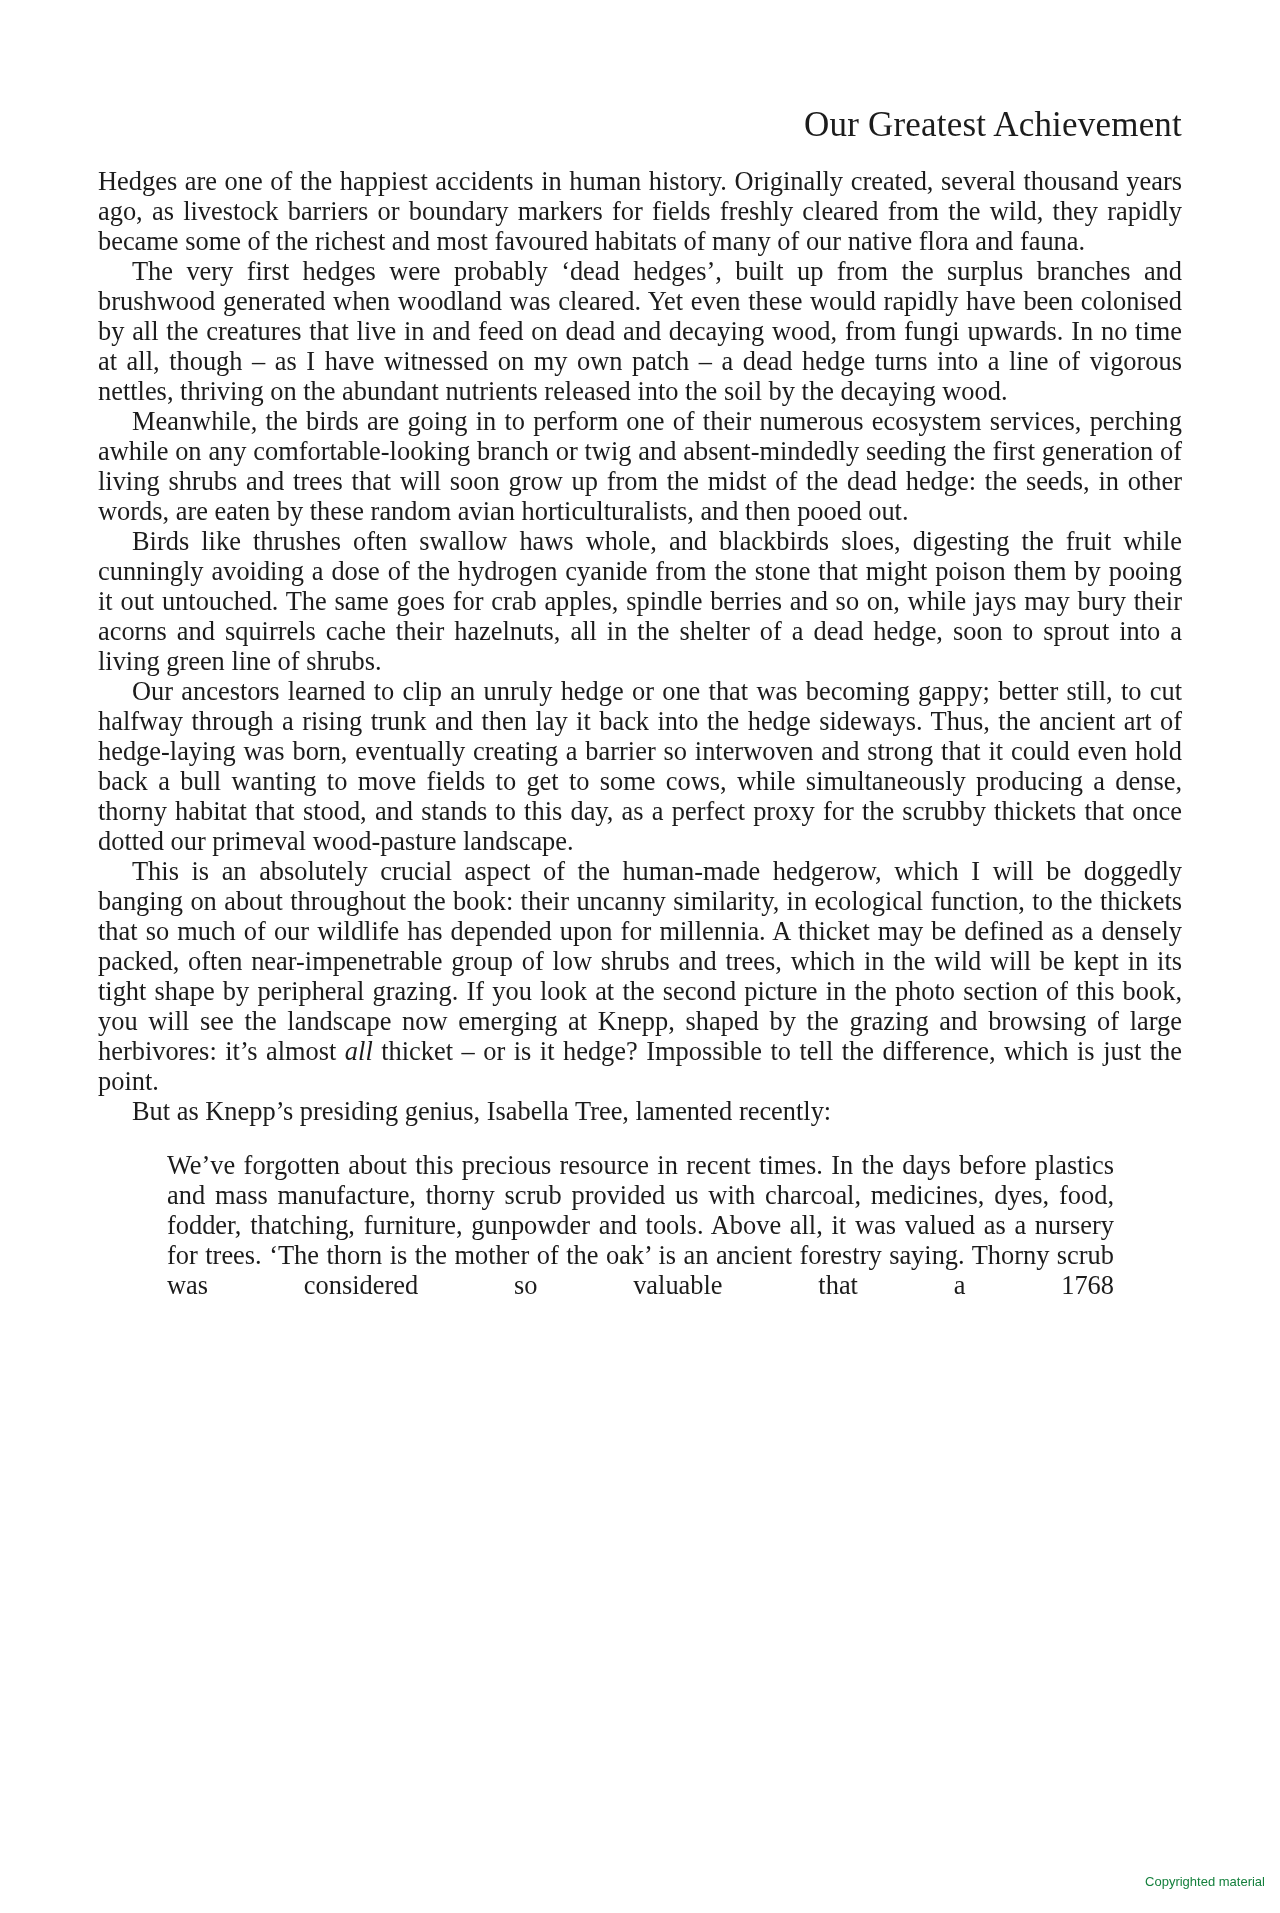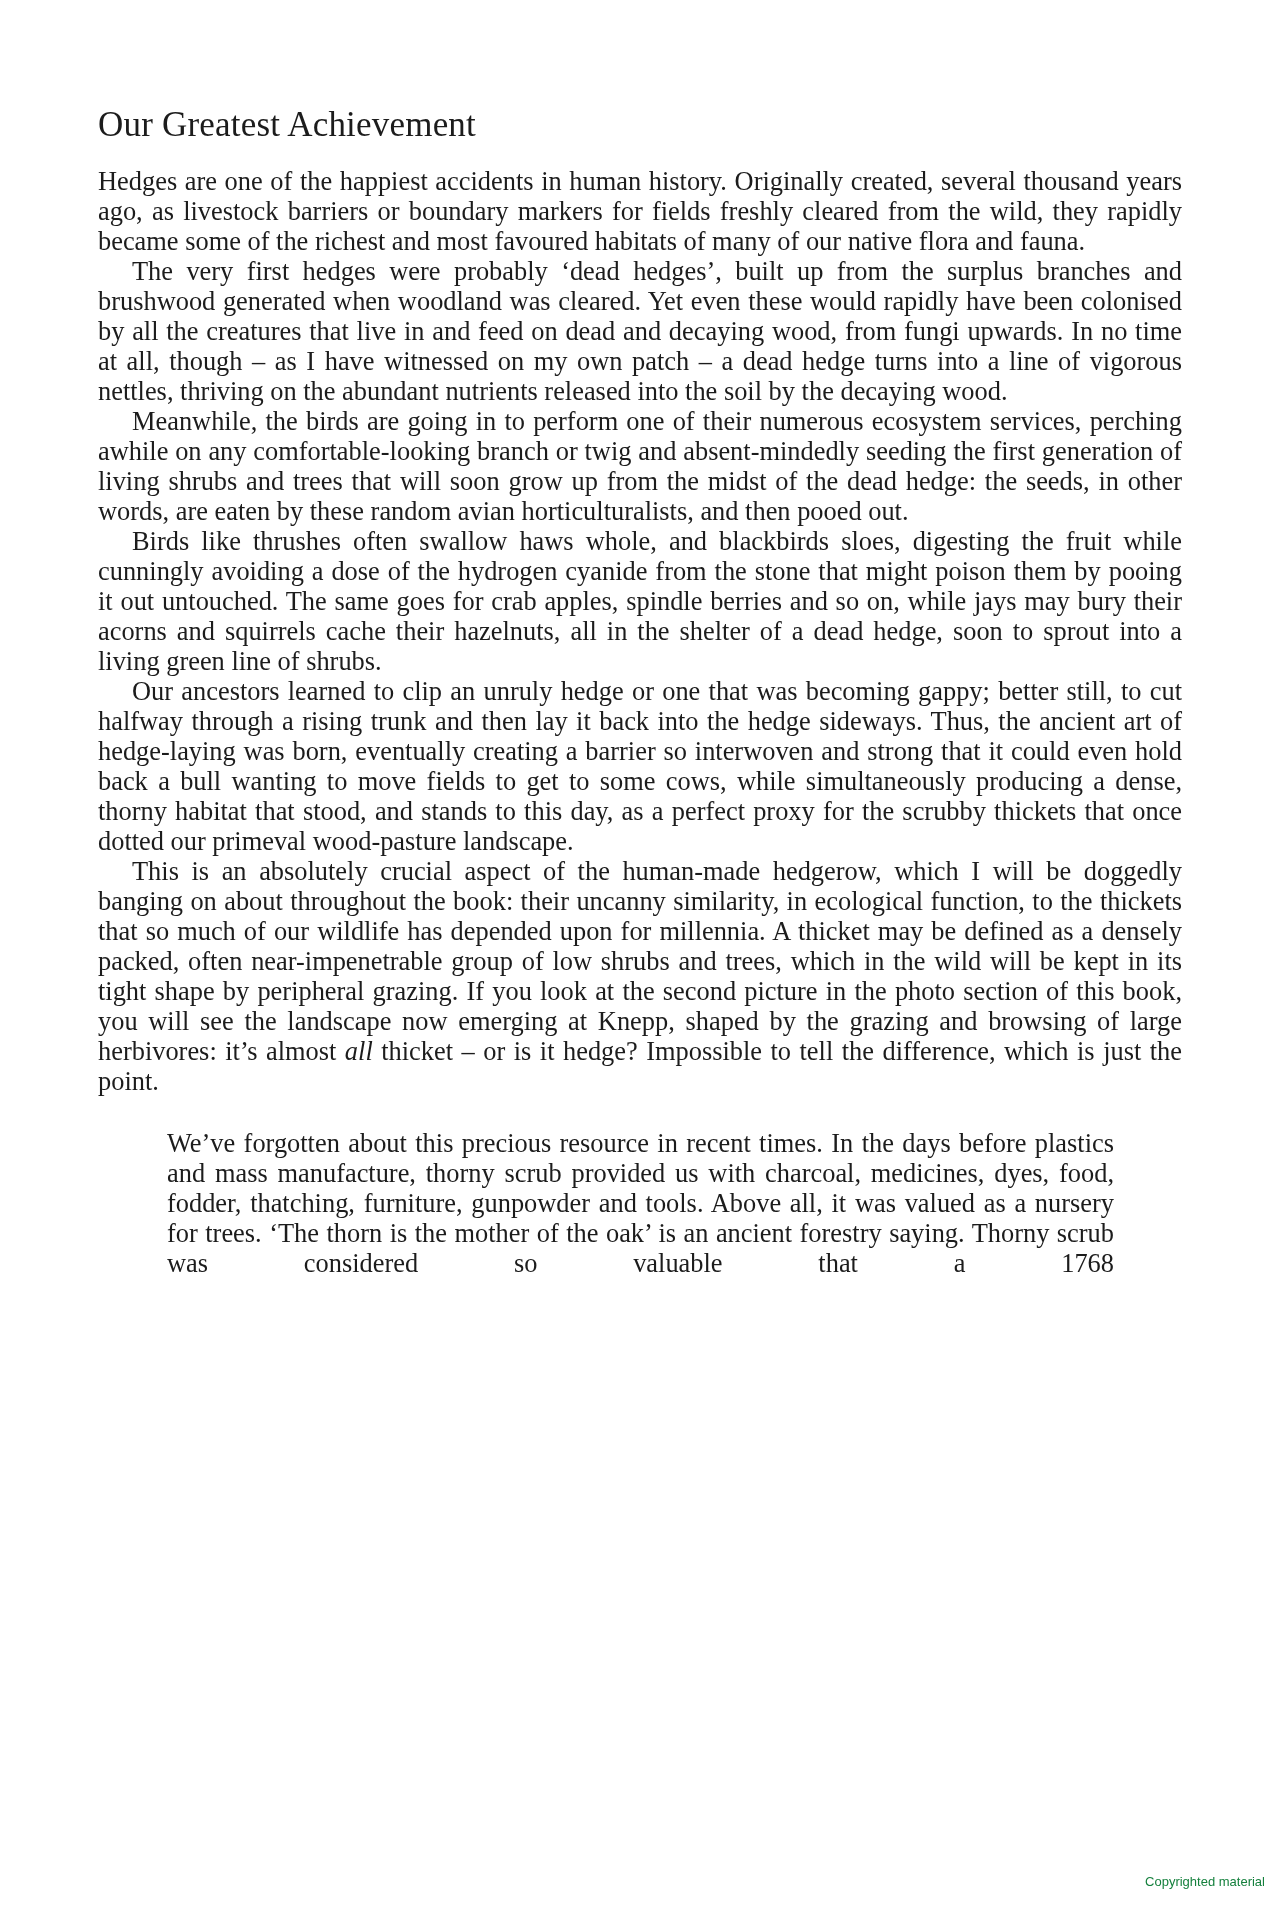--- a/index.html
+++ b/index.html
@@ -20,21 +20,21 @@
     left: 98px;
     top: 0;
     width: 1084px;
   }
   .chapter-title {
     position: absolute;
     left: 0;
     width: 1084px;
     top: 100px;
     margin: 0;
-    text-align: left;
+    text-align: right;
     font-weight: normal;
     font-size: 35px;
     line-height: 50px;
     letter-spacing: 0.2px;
   }
   .body-text {
     position: absolute;
     left: 0;
     top: 166px;
     width: 1084px;
@@ -44,21 +44,21 @@
   }
   .body-text p {
     margin: 0;
     text-indent: 34px;
     hyphens: none;
   }
   .body-text p.first {
     text-indent: 0;
   }
   .block-quote {
-    margin: 32px 0 0 0;
+    margin: 24px 0 0 0;
     padding-left: 69px;
     padding-right: 68px;
     text-align: justify;
     text-align-last: justify;
     font-family: Liberation Serif, serif;
   }
   .block-quote p {
     text-indent: 0;
   }
   .copyright {
@@ -77,20 +77,21 @@
 <div class="page">
   <h1 class="chapter-title">Our Greatest Achievement</h1>
 
   <div class="body-text">
     <p class="first">Hedges are one of the happiest accidents in human history. Originally created, several thousand years ago, as livestock barriers or boundary markers for fields freshly cleared from the wild, they rapidly became some of the richest and most favoured habitats of many of our native flora and fauna.</p>
     <p>The very first hedges were probably ‘dead hedges’, built up from the surplus branches and brushwood generated when woodland was cleared. Yet even these would rapidly have been colonised by all the creatures that live in and feed on dead and decaying wood, from fungi upwards. In no time at all, though – as I have witnessed on my own patch – a dead hedge turns into a line of vigorous nettles, thriving on the abundant nutrients released into the soil by the decaying wood.</p>
     <p>Meanwhile, the birds are going in to perform one of their numerous ecosystem services, perching awhile on any comfortable-looking branch or twig and absent-mindedly seeding the first generation of living shrubs and trees that will soon grow up from the midst of the dead hedge: the seeds, in other words, are eaten by these random avian horticulturalists, and then pooed out.</p>
     <p>Birds like thrushes often swallow haws whole, and blackbirds sloes, digesting the fruit while cunningly avoiding a dose of the hydrogen cyanide from the stone that might poison them by pooing it out untouched. The same goes for crab apples, spindle berries and so on, while jays may bury their acorns and squirrels cache their hazelnuts, all in the shelter of a dead hedge, soon to sprout into a living green line of shrubs.</p>
     <p>Our ancestors learned to clip an unruly hedge or one that was becoming gappy; better still, to cut halfway through a rising trunk and then lay it back into the hedge sideways. Thus, the ancient art of hedge-laying was born, eventually creating a barrier so interwoven and strong that it could even hold back a bull wanting to move fields to get to some cows, while simultaneously producing a dense, thorny habitat that stood, and stands to this day, as a perfect proxy for the scrubby thickets that once dotted our primeval wood-pasture landscape.</p>
     <p><span>This is an absolutely crucial aspect of the human-made hedgerow, which I will be doggedly banging on about throughout the book: their uncanny similarity, in ecological function, to the thickets that so much of our wildlife has depended upon for millennia. A thicket may be defined as a densely packed, often near-impenetrable group of low shrubs and trees, which in the wild will be kept in its tight shape by peripheral grazing. If you look at the second picture in the photo section of this book, you will see the landscape now emerging at Knepp, shaped by the grazing and browsing of large herbivores: it’s almost </span><em>all</em><span> thicket – or is it hedge? Impossible to tell the difference, which is just the point.</span></p>
+    <p>But as Knepp’s presiding genius, Isabella Tree, lamented recently:</p>
 
     <div class="block-quote">
       <p>We’ve forgotten about this precious resource in recent times. In the days before plastics and mass manufacture, thorny scrub provided us with charcoal, medicines, dyes, food, fodder, thatching, furniture, gunpowder and tools. Above all, it was valued as a nursery for trees. ‘The thorn is the mother of the oak’ is an ancient forestry saying. Thorny scrub was considered so valuable that a 1768</p>
     </div>
   </div>
 </div>
 
 <div class="copyright">Copyrighted material</div>
 
 </body></html>

